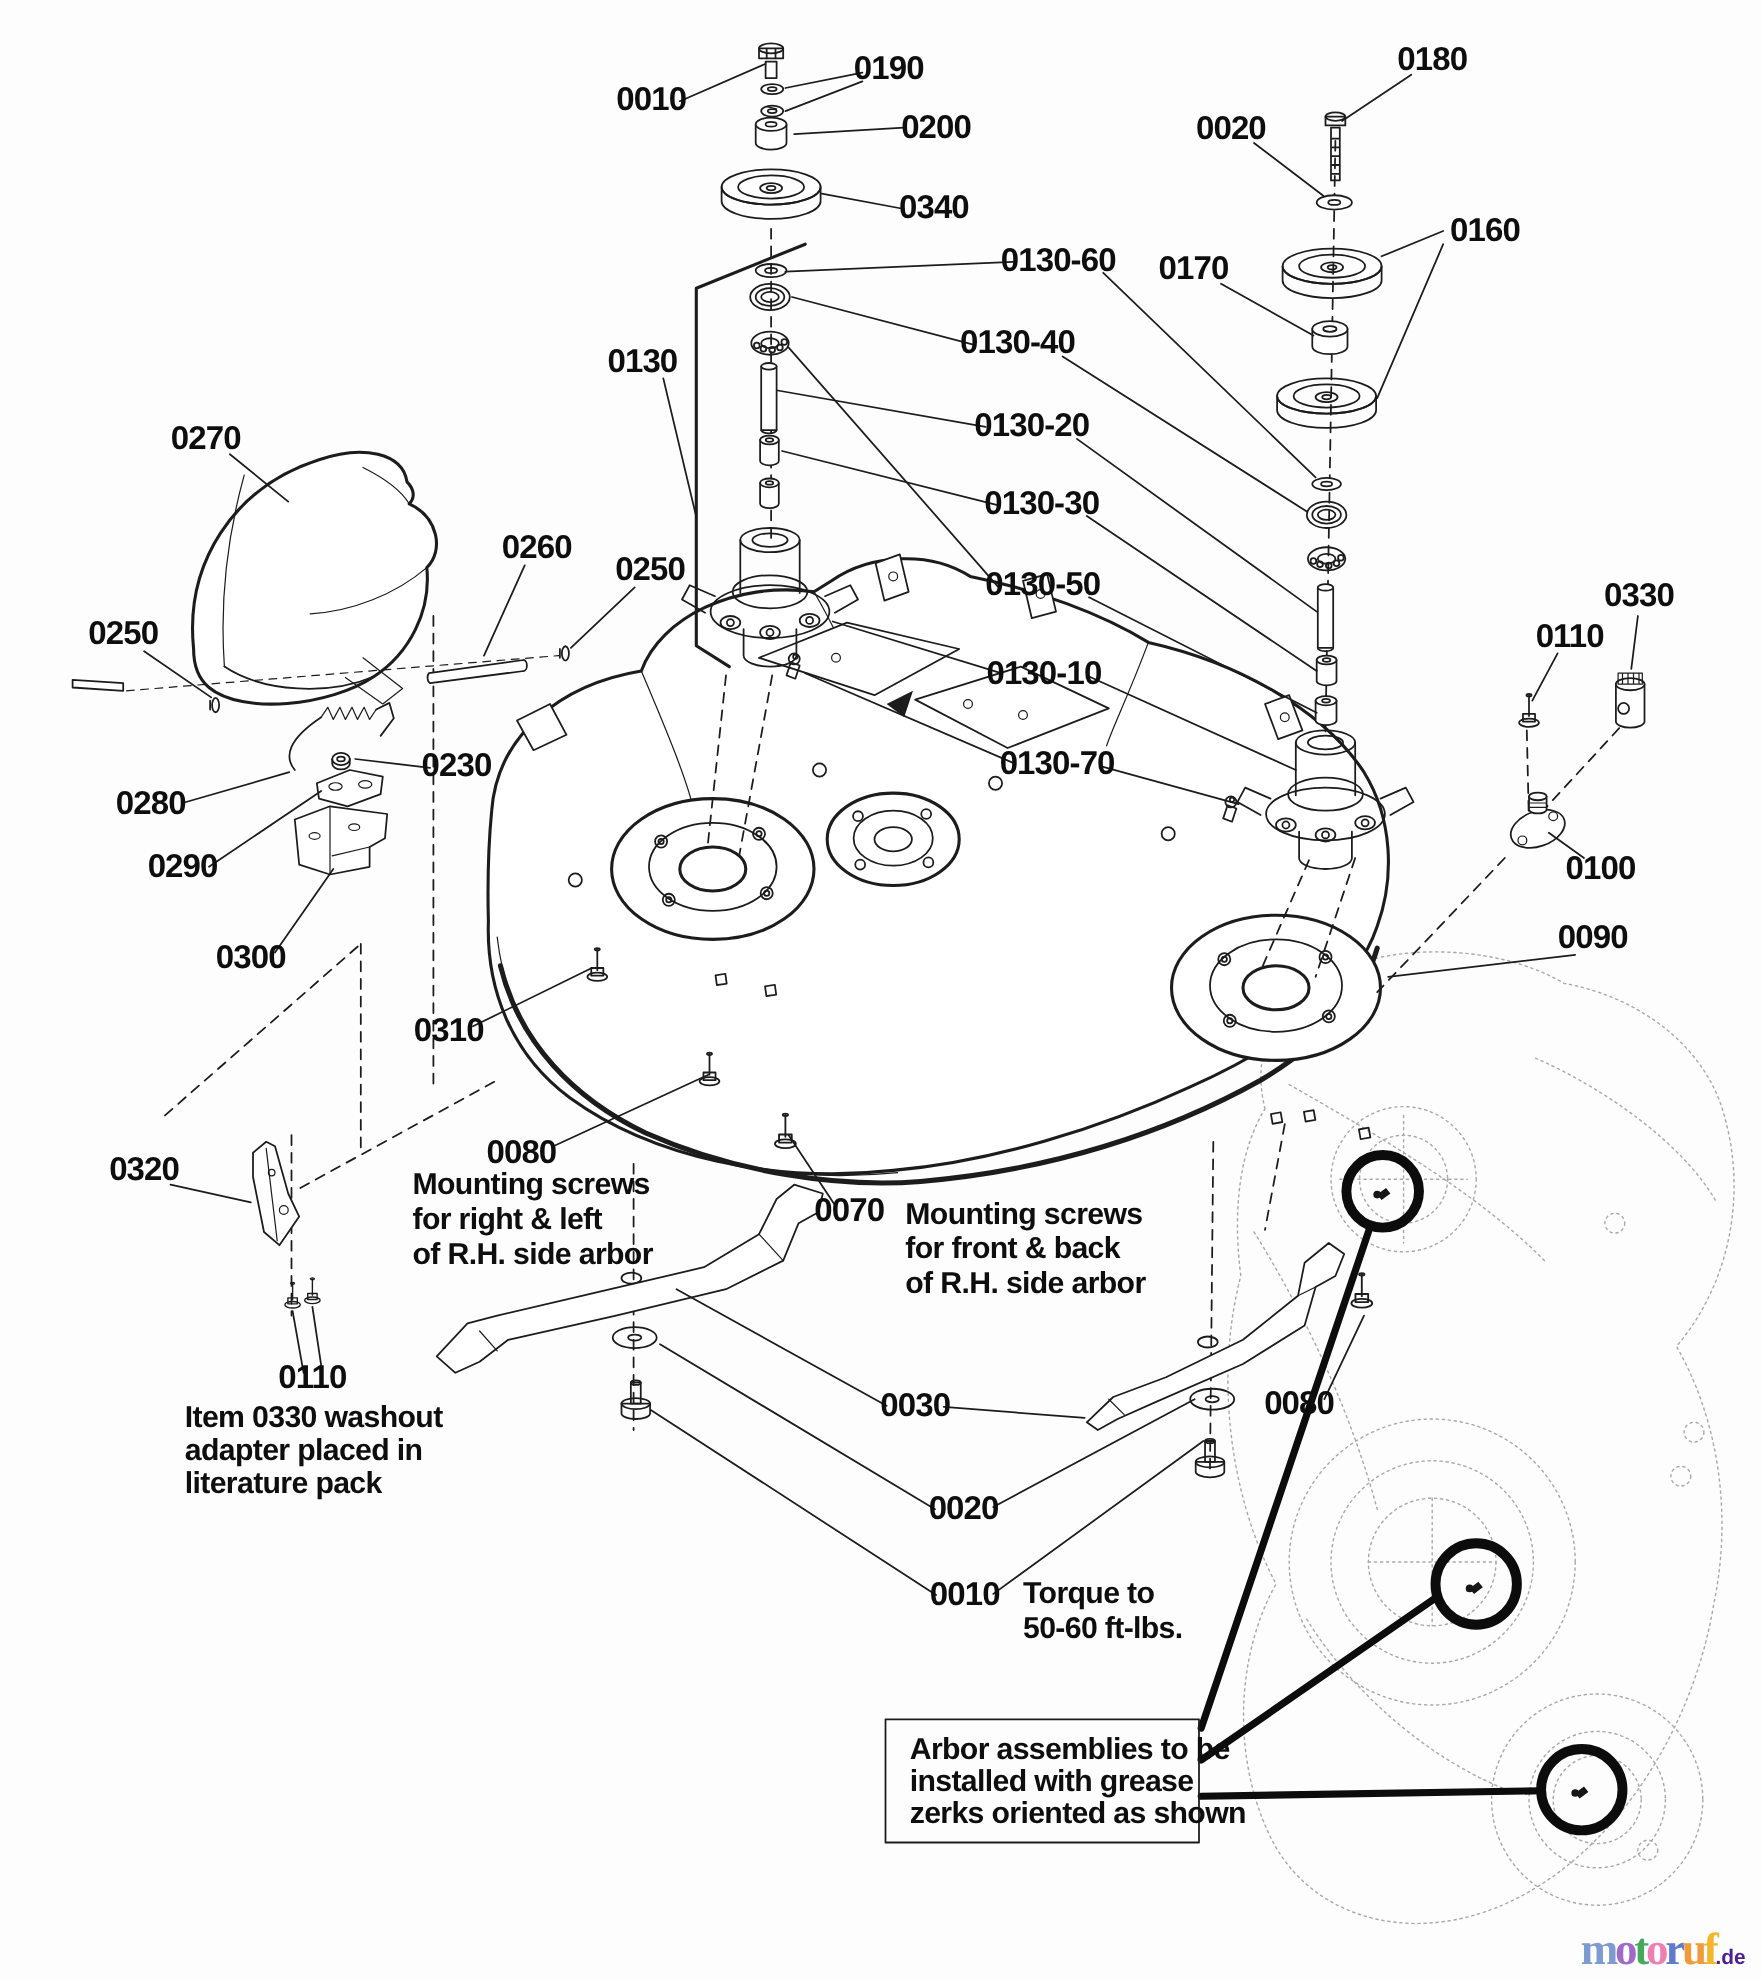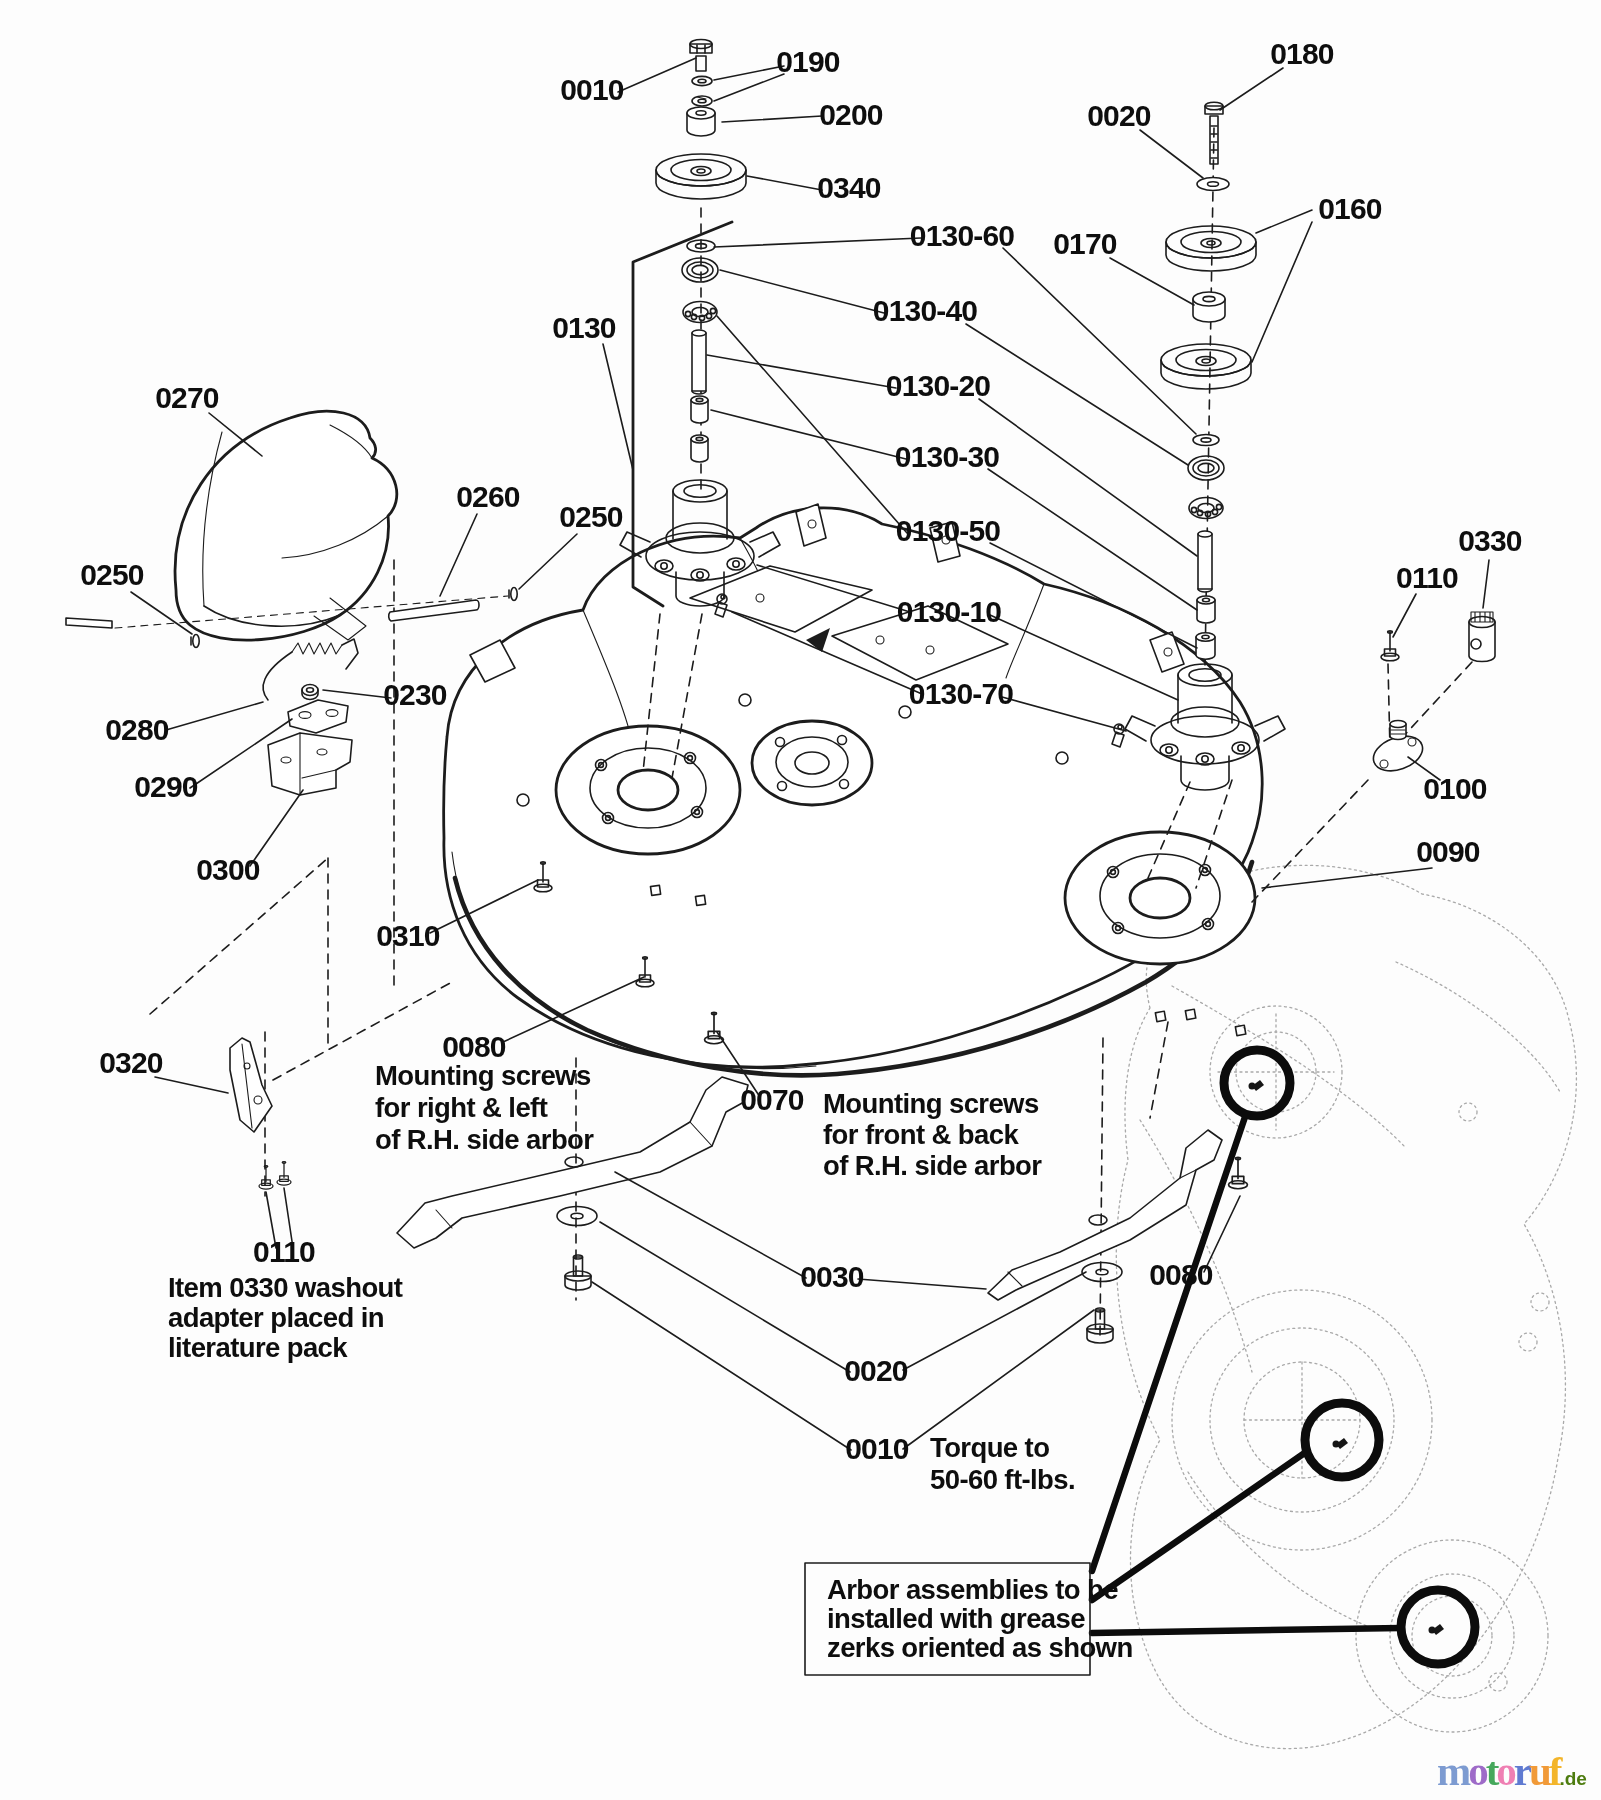--- a/index.html
+++ b/index.html
@@ -541,14 +541,14 @@
   <text class="nt" x="168" y="1357">literature pack</text>
 </g>
 <g>
   <rect x="805" y="1563" width="285" height="112" fill="#fff" stroke-width="2.2"></rect>
   <text class="nt" x="827" y="1599">Arbor assemblies to be</text>
   <text class="nt" x="827" y="1628">installed with grease</text>
   <text class="nt" x="827" y="1657">zerks oriented as shown</text>
 </g>
 </svg>
 
-<div id="watermark"><span style="color:#7d9bd1">m</span><span style="color:#9e6bc8">o</span><span style="color:#46a85c">t</span><span style="color:#ef7fb3">o</span><span style="color:#5f7ad1">r</span><span style="color:#f19a38">u</span><span style="color:#f3b52a">f</span><span class="suf" style="color:#4d7c0f">.de</span></div>
+<div id="watermark"><span style="color:#7d9bd1">m</span><span style="color:#9e6bc8">o</span><span style="color:#46a85c">t</span><span style="color:#ef7fb3">o</span><span style="color:#5f7ad1">r</span><span style="color:#f19a38">u</span><span style="color:#f3b52a">f</span><span class="suf" style="color:#4c1d95">.de</span></div>
 </div>
 
 </body></html>

